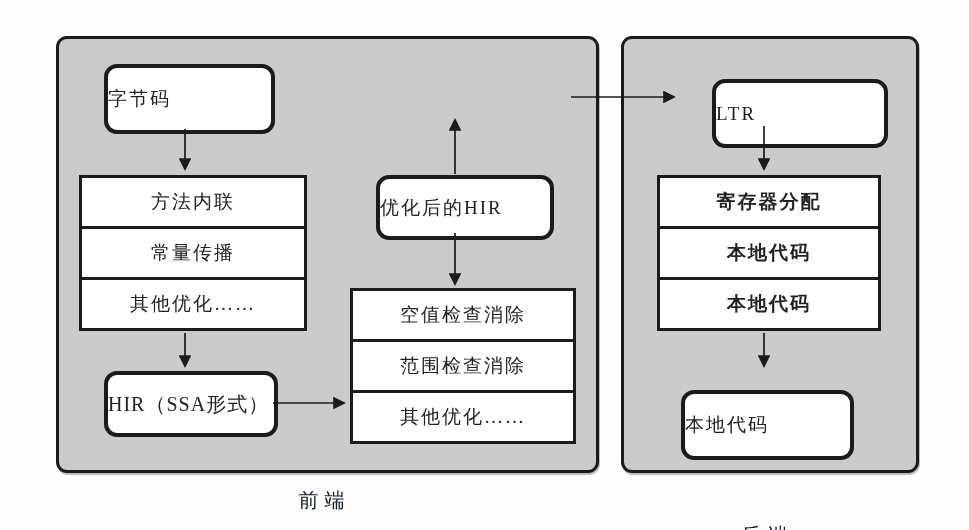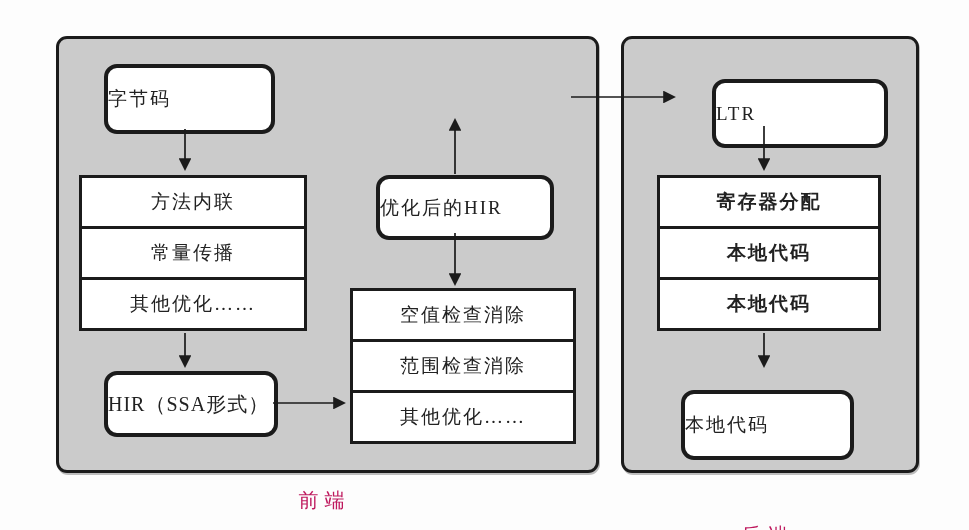--- a/index.html
+++ b/index.html
@@ -24,21 +24,21 @@
     position:absolute;border:3px solid var(--line,#1b1b1b);
     background:var(--box-fill,#ffffff);padding:0;
   }
   .stack .row{
     height:48px;display:flex;align-items:center;justify-content:center;
     font-size:19px;letter-spacing:2px;background:var(--box-fill,#ffffff);
     border-top:3px solid var(--line,#1b1b1b);white-space:nowrap;
   }
   .stack .row:first-child{border-top:none;}
   .zone-label{
-    position:absolute;text-align:center;font-size:20px;letter-spacing:6px;color:#be185d;
+    position:absolute;text-align:center;font-size:20px;letter-spacing:6px;color:#0f172a;
   }
   svg.arrows{position:absolute;left:0;top:0;z-index:6;pointer-events:none;}
   svg.arrows line{stroke:var(--line,#1b1b1b);stroke-width:1.7;}
 </style>
 </head>
 <body>
 
 <div class="canvas">
 
   <div class="container" style="left:56px;top:36px;width:537px;height:431px;"></div>

